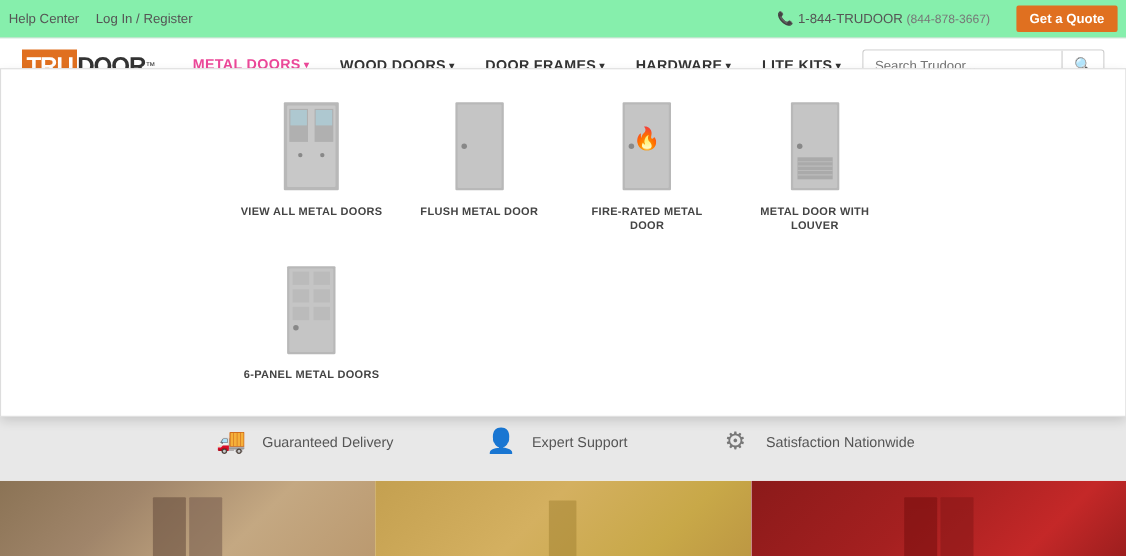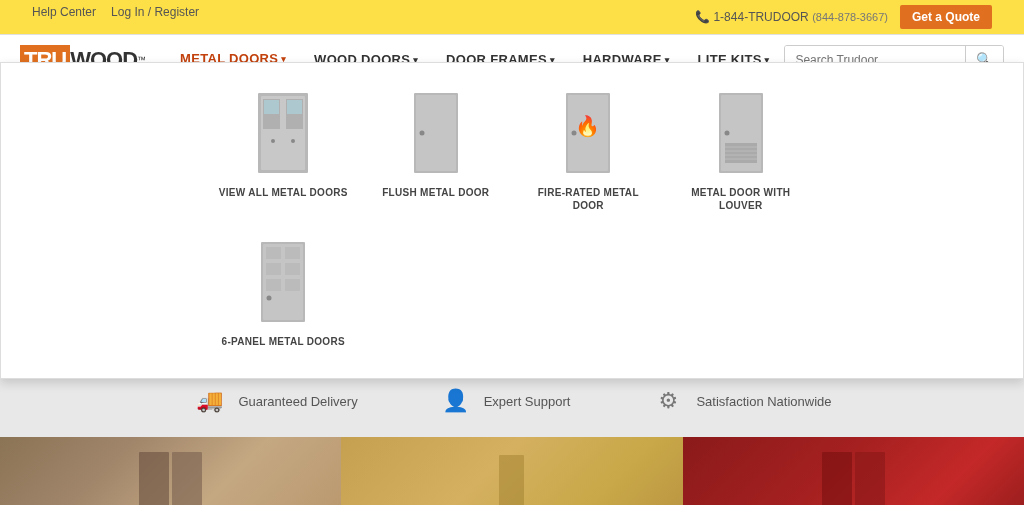--- a/index.html
+++ b/index.html
@@ -1,29 +1,30 @@
 <!DOCTYPE html>
 <html><head>
   <meta charset="utf-8">
   <style>
     * { box-sizing: border-box; margin: 0; padding: 0; }
     body { font-family: Arial, sans-serif; font-size: 13px; background: #fff; width: 1024px; overflow-x: hidden; }
 
     
     .utility-bar {
-      background: #fde047;
+      background: #86efac;
       border-bottom: 1px solid #e0e0e0;
       display: flex;
       justify-content: space-between;
-      padding: 5px 32px;
+      align-items: center;
+      padding: 5px 8px;
       font-size: 12px;
       color: #555;
     }
     .utility-bar-left { display: flex; gap: 15px; }
-    .utility-bar-right { display: flex; align-items: center; }
+    .utility-bar-right { display: flex; align-items: center; gap: 12px; }
     .utility-bar a { color: #555; text-decoration: none; }
     .phone-text { color: #555; font-size: 12px; }
     .quote-btn {
       background: #e07020;
       color: #fff;
       border: none;
       padding: 5px 12px;
       font-size: 12px;
       font-weight: bold;
       cursor: pointer;
@@ -67,21 +68,21 @@
       font-weight: bold;
       color: #333;
       cursor: pointer;
       display: flex;
       align-items: center;
       gap: 3px;
       text-transform: uppercase;
       letter-spacing: 0.3px;
       position: relative;
     }
-    .nav-item.active { color: #c2410c; border-bottom: 2px solid #e07020; }
+    .nav-item.active { color: #ec4899; border-bottom: 2px solid #e07020; }
     .nav-item .caret { font-size: 9px; }
     .search-box {
       display: flex;
       border: 1px solid #ccc;
       border-radius: 3px;
       overflow: hidden;
       margin-left: auto;
     }
     .search-input {
       border: none;
@@ -259,21 +260,21 @@
         <span>1-844-TRUDOOR</span>
         <span style="font-size:11px; color:#777;">(844-878-3667)</span>
       </span>
       <button class="quote-btn">Get a Quote</button>
     </div>
   </div>
 
   <div class="nav-bar">
     <div class="logo">
       <span class="logo-tru">TRU</span>
-        <span class="logo-door">WOOD</span>
+        <span class="logo-door">DOOR</span>
         <span class="logo-tm">™</span>
     </div>
     <div class="nav-links">
       <div class="nav-item active">
         <span>METAL DOORS</span>
         <span class="caret">▾</span>
       </div>
       <div class="nav-item">
         <span>WOOD DOORS</span>
         <span class="caret">▾</span>

